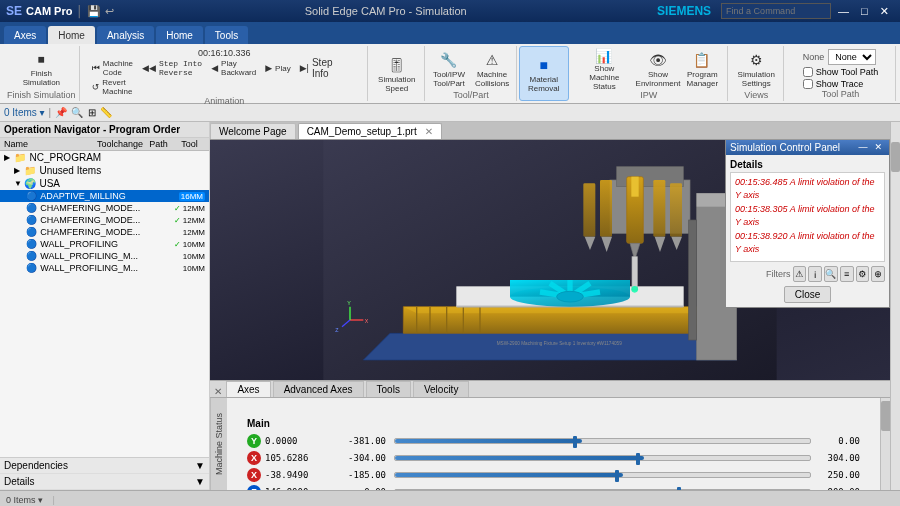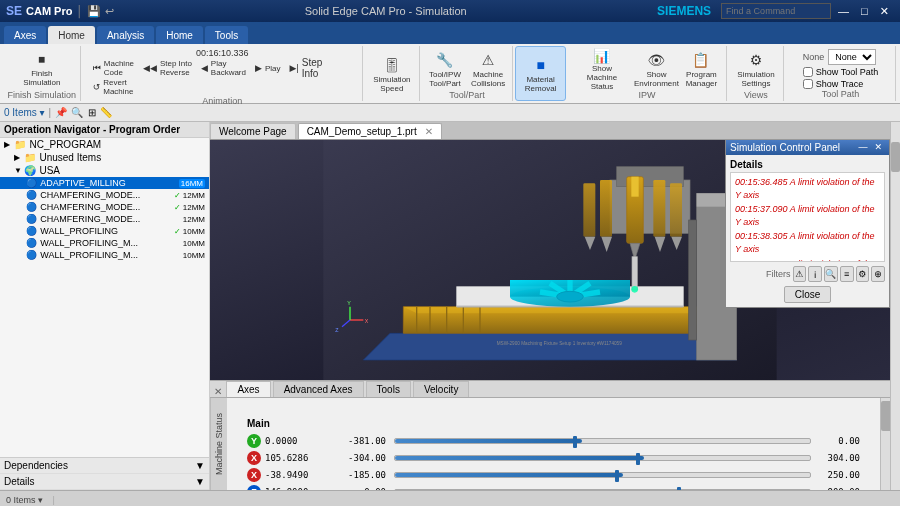--- a/index.html
+++ b/index.html
@@ -516,21 +516,21 @@
 
   <div class="ribbon-group" style="min-width:120px;">
     <div style="font-size:9px; color:#333; margin-bottom:1px;">00:16:10.336</div>
     <div class="ribbon-btns" style="flex-wrap:wrap; gap:1px;">
       <div class="ribbon-btn-small">
         <span>⏮</span>
         <span style="font-size:8px;">Machine<br>Code</span>
       </div>
       <div class="ribbon-btn-small">
         <span>◀◀</span>
-        <span style="font-size:8px;">Step Into<br>Reverse</span>
+        <span style="font-size:8px;font-family:Liberation Mono, monospace;">Step Into<br>Reverse</span>
       </div>
       <div class="ribbon-btn-small">
         <span>◀</span>
         <span style="font-size:8px;">Play<br>Backward</span>
       </div>
       <div class="ribbon-btn-small">
         <span>▶</span>
         <span style="font-size:8px;">Play</span>
       </div>
       <div class="ribbon-btn-small">
@@ -633,20 +633,26 @@
   <span style="cursor:pointer; font-size:10px;">🔍</span>
   <span style="cursor:pointer; font-size:10px;">⊞</span>
   <span style="cursor:pointer; font-size:10px;">📏</span>
 </div>
 
 <div id="main-layout">
 
   <div id="sidebar">
     <div class="sidebar-header">
       <span style="font-size:10px;">Operation Navigator - Program Order</span>
+    </div>
+    <div class="tree-columns">
+      <div class="tree-col">Name</div>
+      <div class="tree-col">Toolchange</div>
+      <div class="tree-col">Path</div>
+      <div class="tree-col">Tool</div>
     </div>
     <div id="sidebar-content">
 
       <div class="tree-item">
         <span class="tree-arrow">▶</span>
         <span style="margin-right:3px;">📁</span>
         <span>NC_PROGRAM</span>
       </div>
 
       <div class="tree-item" style="padding-left:14px;">
@@ -834,23 +840,20 @@
             <button class="win-btn close-btn" style="font-size:9px; padding:0 3px;">✕</button>
           </div>
         </div>
         <div id="sim-panel-body">
           <div class="sim-section-title">Details</div>
           <div class="sim-log-area">
             <div class="sim-log-item error">
               <span>00:15:36.485 A limit violation of the Y axis</span>
             </div>
             <div class="sim-log-item error">
-              <span>00:15:37.090 A limit violation of the Y axis</span>
-            </div>
-            <div class="sim-log-item error">
               <span>00:15:38.305 A limit violation of the Y axis</span>
             </div>
             <div class="sim-log-item error">
               <span>00:15:38.920 A limit violation of the Y axis</span>
             </div>
 
           </div>
           <div class="sim-filters">
             <span class="filter-label">Filters</span>
             <button class="filter-btn">⚠</button>

